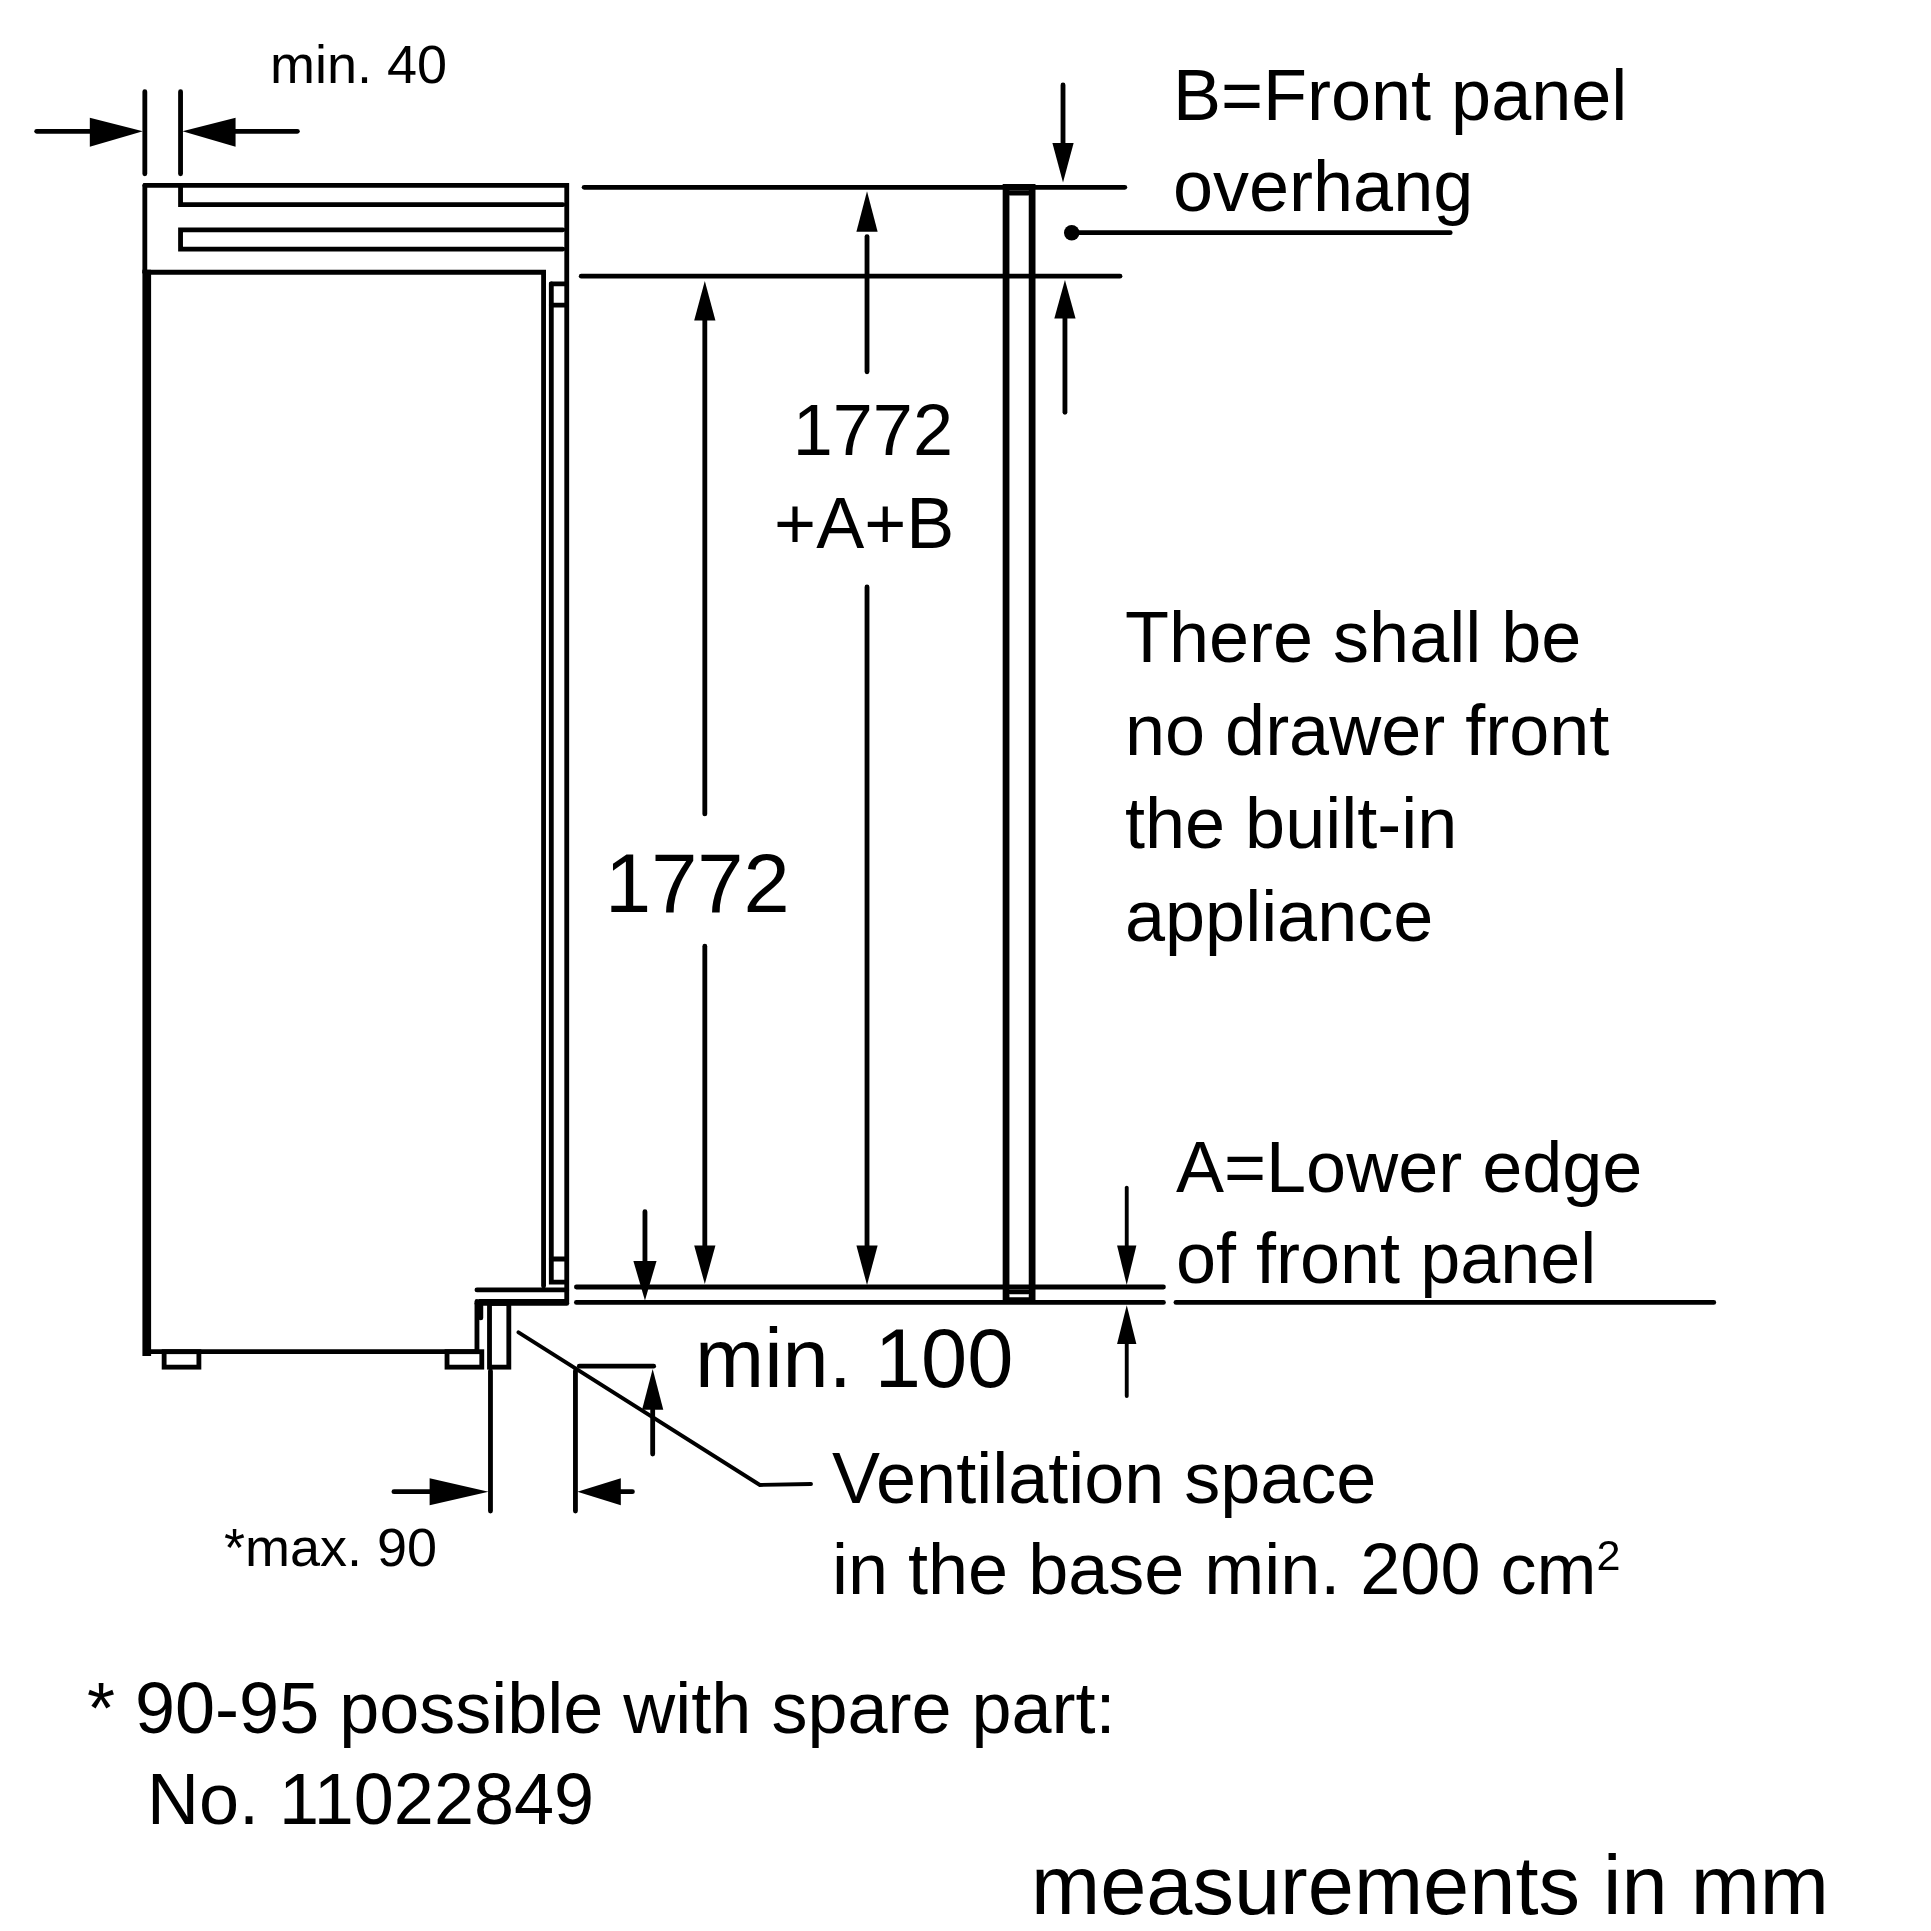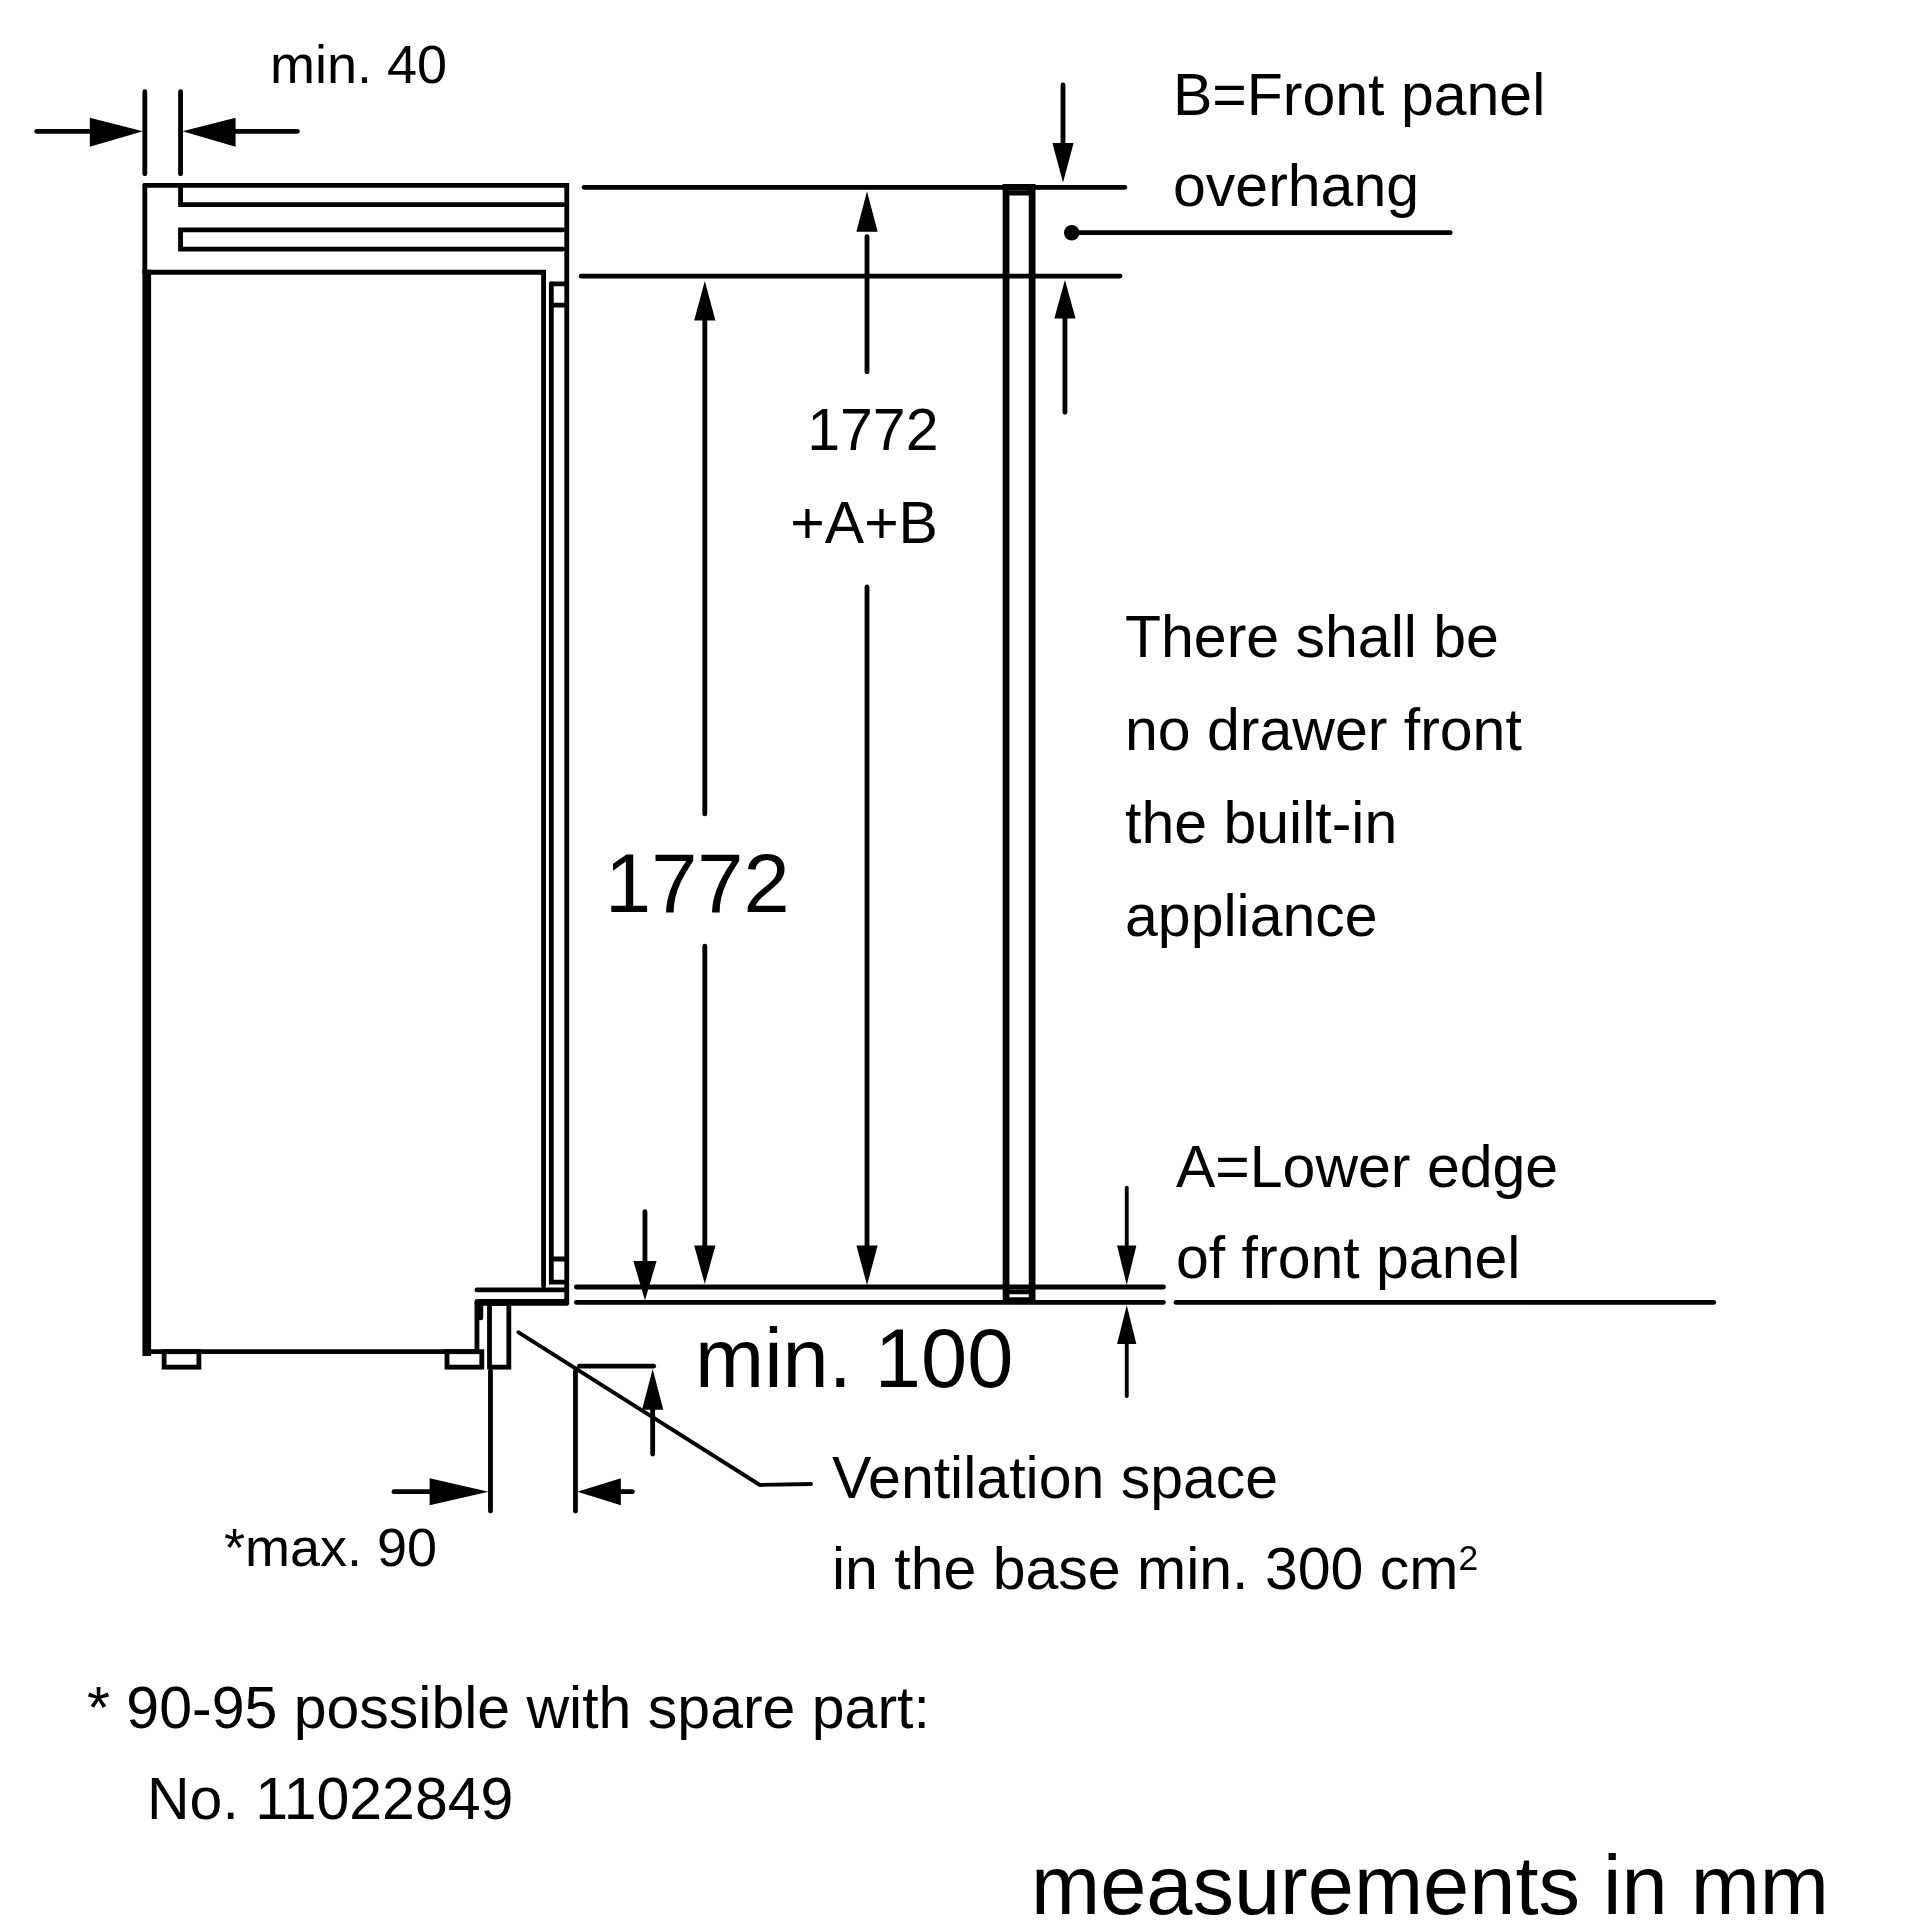--- a/index.html
+++ b/index.html
@@ -34,21 +34,21 @@
       white-space: nowrap;
       line-height: 1;
       font-family: "Liberation Sans", sans-serif;
       color: #000;
       transform-origin: left top;
     }
     .sz-lg { font-size: 83px; }
     .block {
       position: absolute;
       font-family: "Liberation Sans", sans-serif;
-      font-size: 59px;
+      font-size: 72px;
       line-height: 75px;
       transform-origin: left top;
     }
     .block div { white-space: nowrap; }
     sup { font-size: 0.6em; vertical-align: 0.55em; line-height: 0; }
   </style>
 </head>
 <body>
 
 <svg id="diagram" viewBox="0 0 2000 2000" xmlns="http://www.w3.org/2000/svg">
@@ -185,21 +185,21 @@
 
 <div class="block" style="left:1176px; top:1122px; line-height:91px;">
   <div>A=Lower edge</div>
   <div>of front panel</div>
 </div>
 
 <div class="lbl" style="left:695px; top:1317px; font-size:83px;">min. 100</div>
 
 <div class="block" style="left:832px; top:1433px; line-height:91px;">
   <div>Ventilation space</div>
-  <div><span>in the base min. 300 cm</span><sup>2</sup></div>
+  <div><span>in the base min. 200 cm</span><sup>2</sup></div>
 </div>
 
 <div class="lbl" style="left:224px; top:1520px; font-size:54px;">*max. 90</div>
 
 <div class="block" style="left:87px; top:1663px; line-height:91px;">
   <div>* 90-95 possible with spare part:</div>
   <div style="padding-left:60px;">No. 11022849</div>
 </div>
 
 <div class="lbl" style="left:1031px; top:1844px; font-size:83px;">measurements in mm</div>

